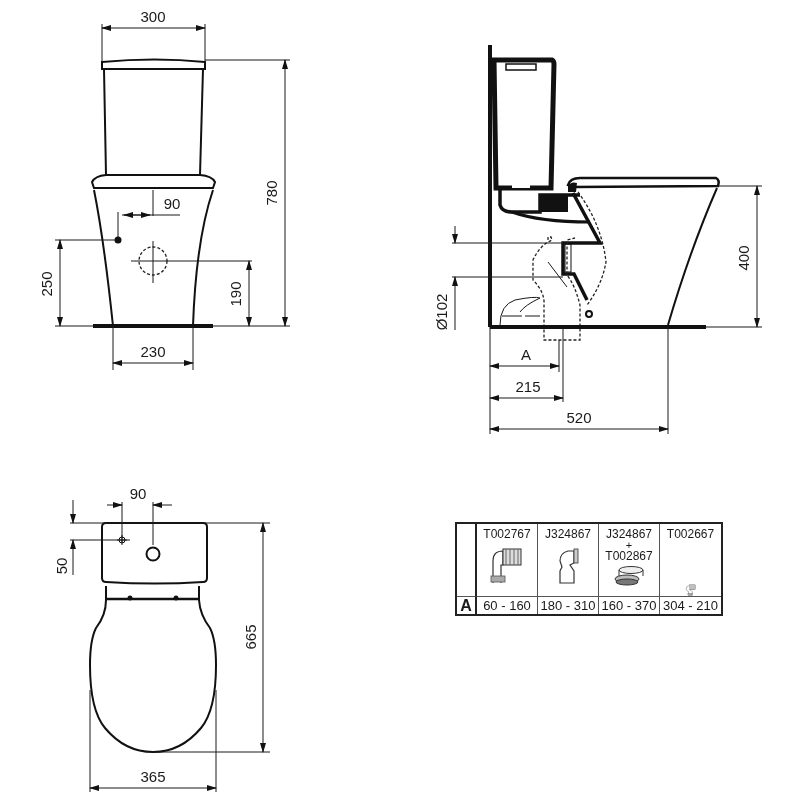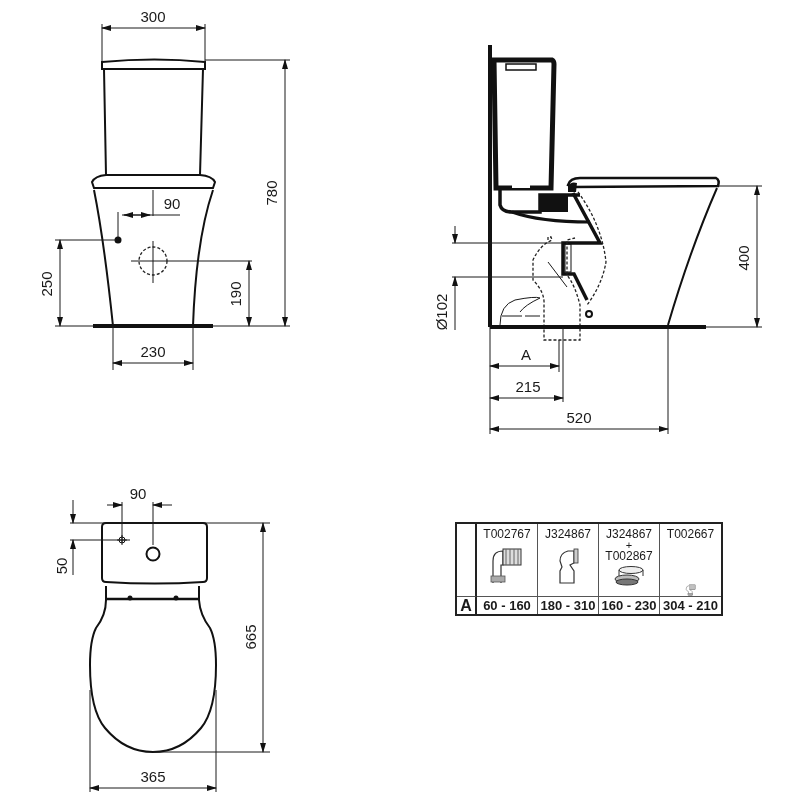--- a/index.html
+++ b/index.html
@@ -11,21 +11,21 @@
     .med { stroke: #111; stroke-width: 2; fill: none; }
     .dash { stroke: #222; stroke-width: 1.3; fill: none; stroke-dasharray: 3 2; }
     .table { position: absolute; left: 455px; top: 522px; width: 268px; height: 94px;
              border: 2px solid #222; box-sizing: border-box; display: grid;
              grid-template-columns: 20px 1fr 1fr 1fr 1fr; grid-template-rows: 73px 1fr; background: #fff; }
     .cell { border-right: 1px solid #555; border-bottom: 1px solid #555; box-sizing: border-box;
             display: flex; flex-direction: column; align-items: center; justify-content: flex-start;
             font-size: 12px; line-height: 13px; padding-top: 4px; overflow: hidden; }
     .cell.first-col { border-right: 2px solid #222; }
     .cell.last { border-right: none; gap: 40px; }
-    .cell.row2 { border-bottom: none; justify-content: center; padding-top: 0; font-size: 13px; font-weight: bold; }
+    .cell.row2 { border-bottom: none; justify-content: center; padding-top: 0; font-size: 13px; }
     .cell.a-label { font-weight: bold; font-size: 16px; }
     .code { white-space: nowrap; }
     .plus { font-size: 11px; line-height: 9px; }
     .fit-icon { margin-top: 2px; }
   </style>
 </head>
 <body>
 
 <svg width="800" height="800" viewBox="0 0 800 800">
   <defs>
@@ -220,15 +220,15 @@
         <line x1="23" y1="6" x2="23" y2="22" stroke="#666"></line>
         <line x1="27" y1="6" x2="27" y2="22" stroke="#666"></line>
         <line x1="31" y1="6" x2="31" y2="22" stroke="#666"></line>
       <rect x="10" y="33" width="16" height="6" fill="#aaa" stroke="#555" stroke-width="0.8"></rect>
     </svg>
   </div>
 
   <div class="cell first-col row2 a-label">A</div>
   <div class="cell row2">60 - 160</div>
   <div class="cell row2">180 - 310</div>
-  <div class="cell row2">160 - 230</div>
+  <div class="cell row2">160 - 370</div>
   <div class="cell row2 last">304 - 210</div>
 </div>
 
 </body></html>

